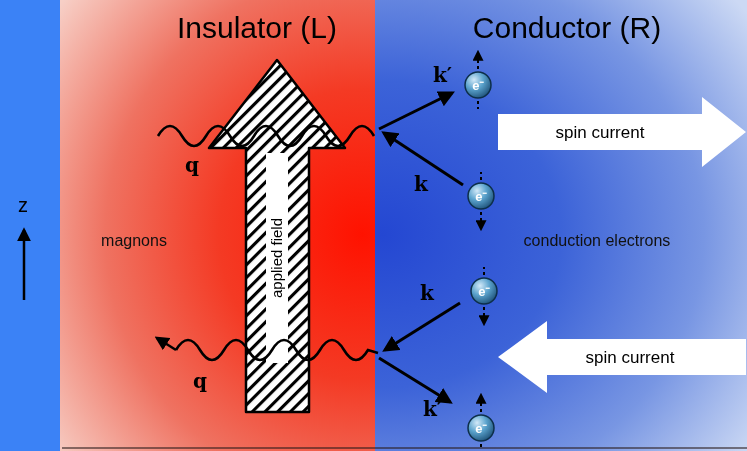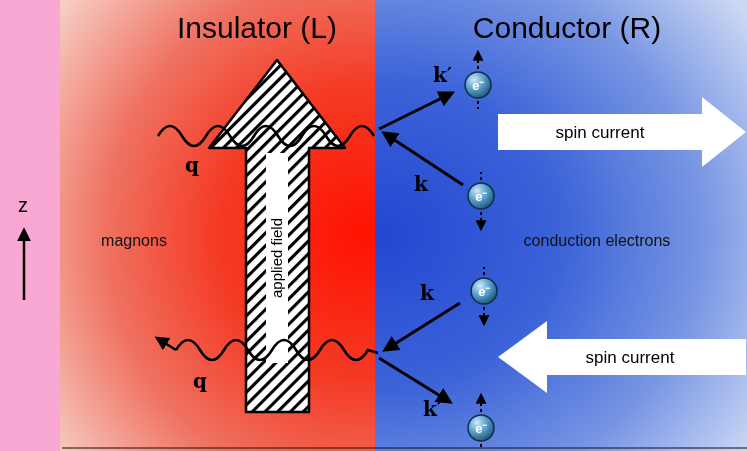--- a/index.html
+++ b/index.html
@@ -1,16 +1,16 @@
 <!DOCTYPE html>
 <html><head>
 <meta charset="utf-8">
 <style>
   html,body{margin:0;padding:0;background:#fff;}
-  .stage{position:relative;width:747px;height:451px;background:#f9a8d4;overflow:hidden;font-family:"Liberation Sans",sans-serif;}
+  .stage{position:relative;width:747px;height:451px;background:#3b82f6;overflow:hidden;font-family:"Liberation Sans",sans-serif;}
   .panel{position:absolute;top:0;height:451px;}
   .panel.red{left:60px;width:315px;background:radial-gradient(120% 85% at 96% 52%, #ff1200 0%, #f43a24 38%, #ef7261 68%, #f7cfc6 100%);}
   .panel.blue{left:375px;width:372px;background:radial-gradient(120% 85% at 2% 52%, #2447d2 0%, #3c63d8 40%, #7896e3 72%, #ccd9f4 100%);}
   .bottom-line{position:absolute;left:62px;width:685px;bottom:2px;height:2px;background:rgba(40,25,25,0.55);}
   svg.overlay{position:absolute;left:0;top:0;}
   text{font-family:"Liberation Sans",sans-serif;}
   .title{font-size:30px;fill:#000;}
   .small-label{font-size:16px;fill:#111;}
   .mom{font-family:"DejaVu Serif",serif;font-weight:bold;font-size:20px;fill:#000;}
   .efield{font-size:15px;fill:#000;}

